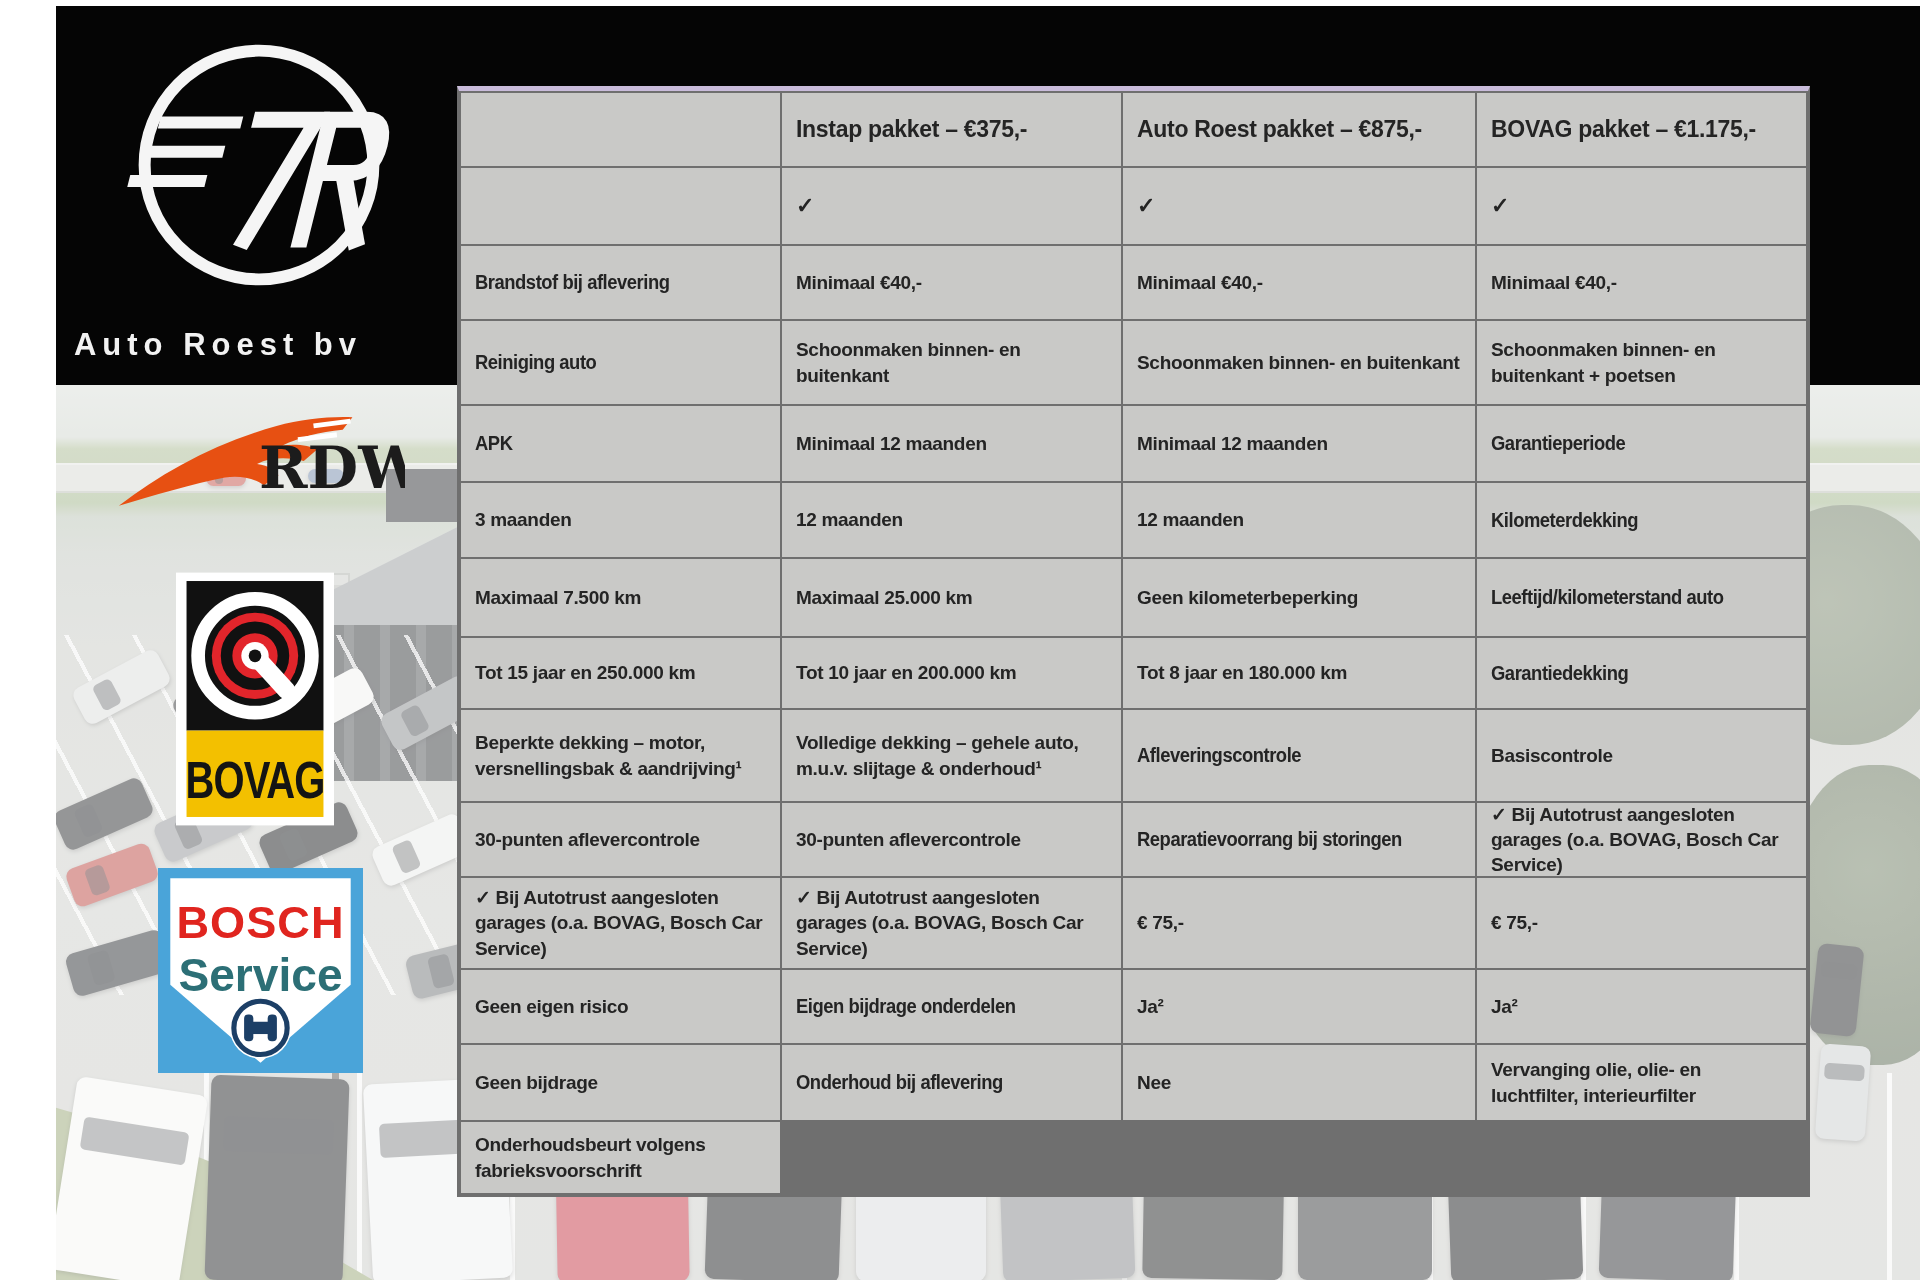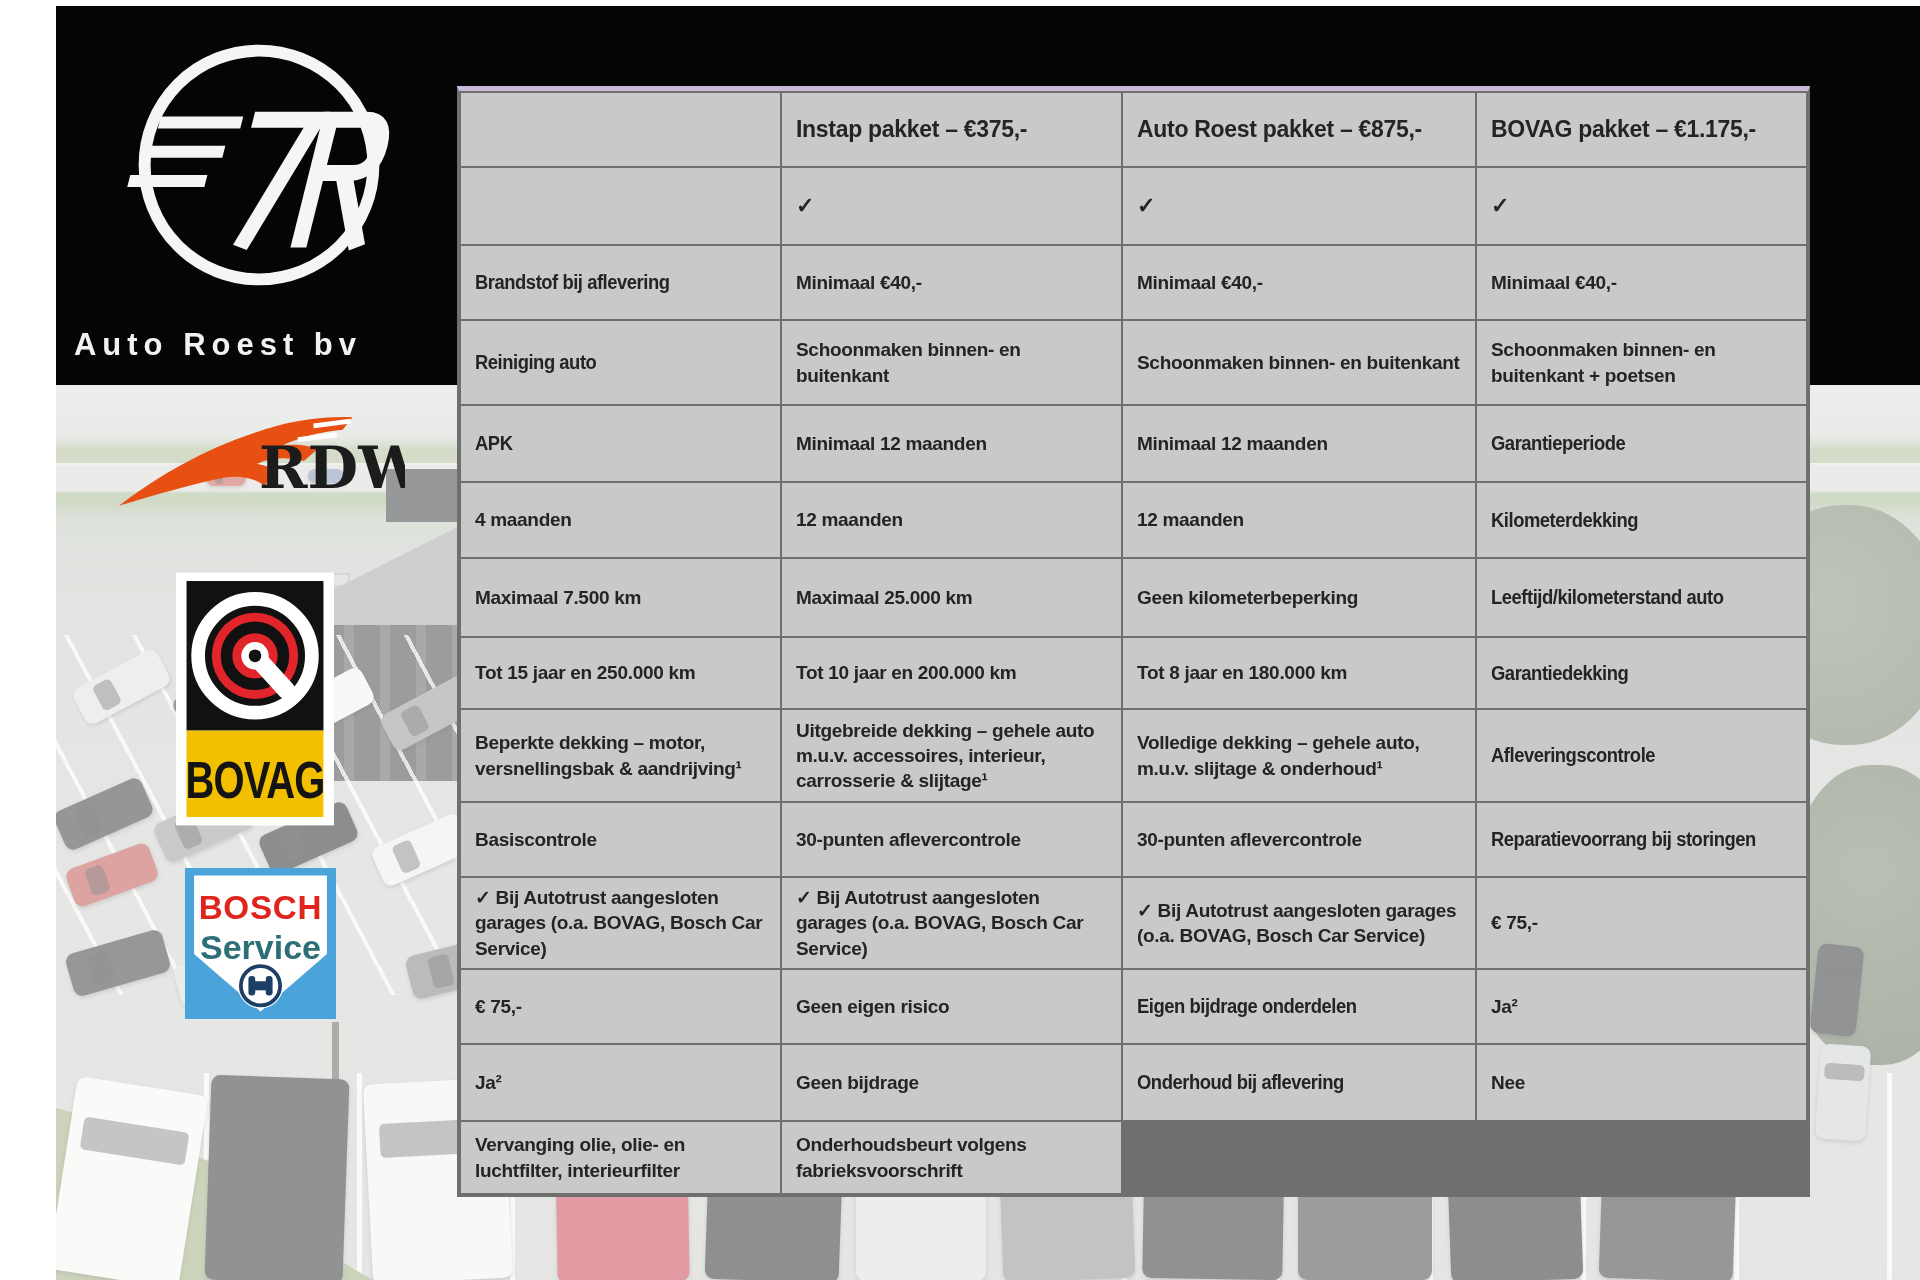--- a/index.html
+++ b/index.html
@@ -46,21 +46,21 @@
   .cars{position:absolute;inset:0;}
   .car{position:absolute;border-radius:9px;box-shadow:0 2px 4px rgba(0,0,0,.25);}
   .car .glass{position:absolute;background:rgba(22,26,30,.5);border-radius:5px;}
   .car.tall .glass{left:10%;right:10%;top:20%;height:17%;}
   .car.wide .glass{top:14%;bottom:14%;left:22%;width:21%;}
   .wash{position:absolute;inset:0;background:rgba(255,255,255,.52);}
 
   
   .rdw{position:absolute;left:113px;top:410px;width:292px;height:102px;}
   .bovag{position:absolute;left:176px;top:562px;width:158px;height:274px;}
-  .bosch{position:absolute;left:158px;top:868px;width:205px;height:151px;border-radius:10px;}
+  .bosch{position:absolute;left:158px;top:868px;width:205px;height:205px;border-radius:10px;}
   .rdw svg,.bovag svg,.bosch svg{width:100%;height:100%;display:block;}
 
   
   .pakket-table{position:absolute;left:457px;top:86px;
      display:grid;grid-template-columns:319px 339px 352px 329px;
      grid-template-rows:73px 76px 73px minmax(83px,auto) 75px 74px 77px minmax(70px,auto)
                         minmax(91px,auto) 73px minmax(90px,auto) 73px 75px minmax(71px,auto);
      gap:2px;padding:2px;background:#6f6f6f;border:2px solid #6f6f6f;
      border-top:5px solid #c9bcdb;}
   .cell{background:#c9c9c7;display:flex;align-items:center;padding:6px 14px;color:#242424;
@@ -275,40 +275,39 @@
       <div class="cell val">Schoonmaken binnen- en buitenkant</div>
       <div class="cell val">Schoonmaken binnen- en buitenkant + poetsen</div>
       <div class="cell lbl">
         <span>APK</span>
       </div>
       <div class="cell val">Minimaal 12 maanden</div>
       <div class="cell val">Minimaal 12 maanden</div>
       <div class="cell lbl">
         <span>Garantieperiode</span>
       </div>
-      <div class="cell val">4 maanden</div>
+      <div class="cell val">3 maanden</div>
       <div class="cell val">12 maanden</div>
       <div class="cell val">12 maanden</div>
       <div class="cell lbl">
         <span>Kilometerdekking</span>
       </div>
       <div class="cell val">Maximaal 7.500 km</div>
       <div class="cell val">Maximaal 25.000 km</div>
       <div class="cell val">Geen kilometerbeperking</div>
       <div class="cell lbl">
         <span>Leeftijd/kilometerstand auto</span>
       </div>
       <div class="cell val">Tot 15 jaar en 250.000 km</div>
       <div class="cell val">Tot 10 jaar en 200.000 km</div>
       <div class="cell val">Tot 8 jaar en 180.000 km</div>
       <div class="cell lbl">
         <span>Garantiedekking</span>
       </div>
       <div class="cell val">Beperkte dekking – motor, versnellingsbak &amp; aandrijving¹</div>
-      <div class="cell val">Uitgebreide dekking – gehele auto m.u.v. accessoires, interieur, carrosserie &amp; slijtage¹</div>
       <div class="cell val">Volledige dekking – gehele auto, m.u.v. slijtage &amp; onderhoud¹</div>
       <div class="cell lbl">
         <span>Afleveringscontrole</span>
       </div>
       <div class="cell val">Basiscontrole</div>
       <div class="cell val">30-punten aflevercontrole</div>
       <div class="cell val">30-punten aflevercontrole</div>
       <div class="cell lbl">
         <span>Reparatievoorrang bij storingen</span>
       </div>

